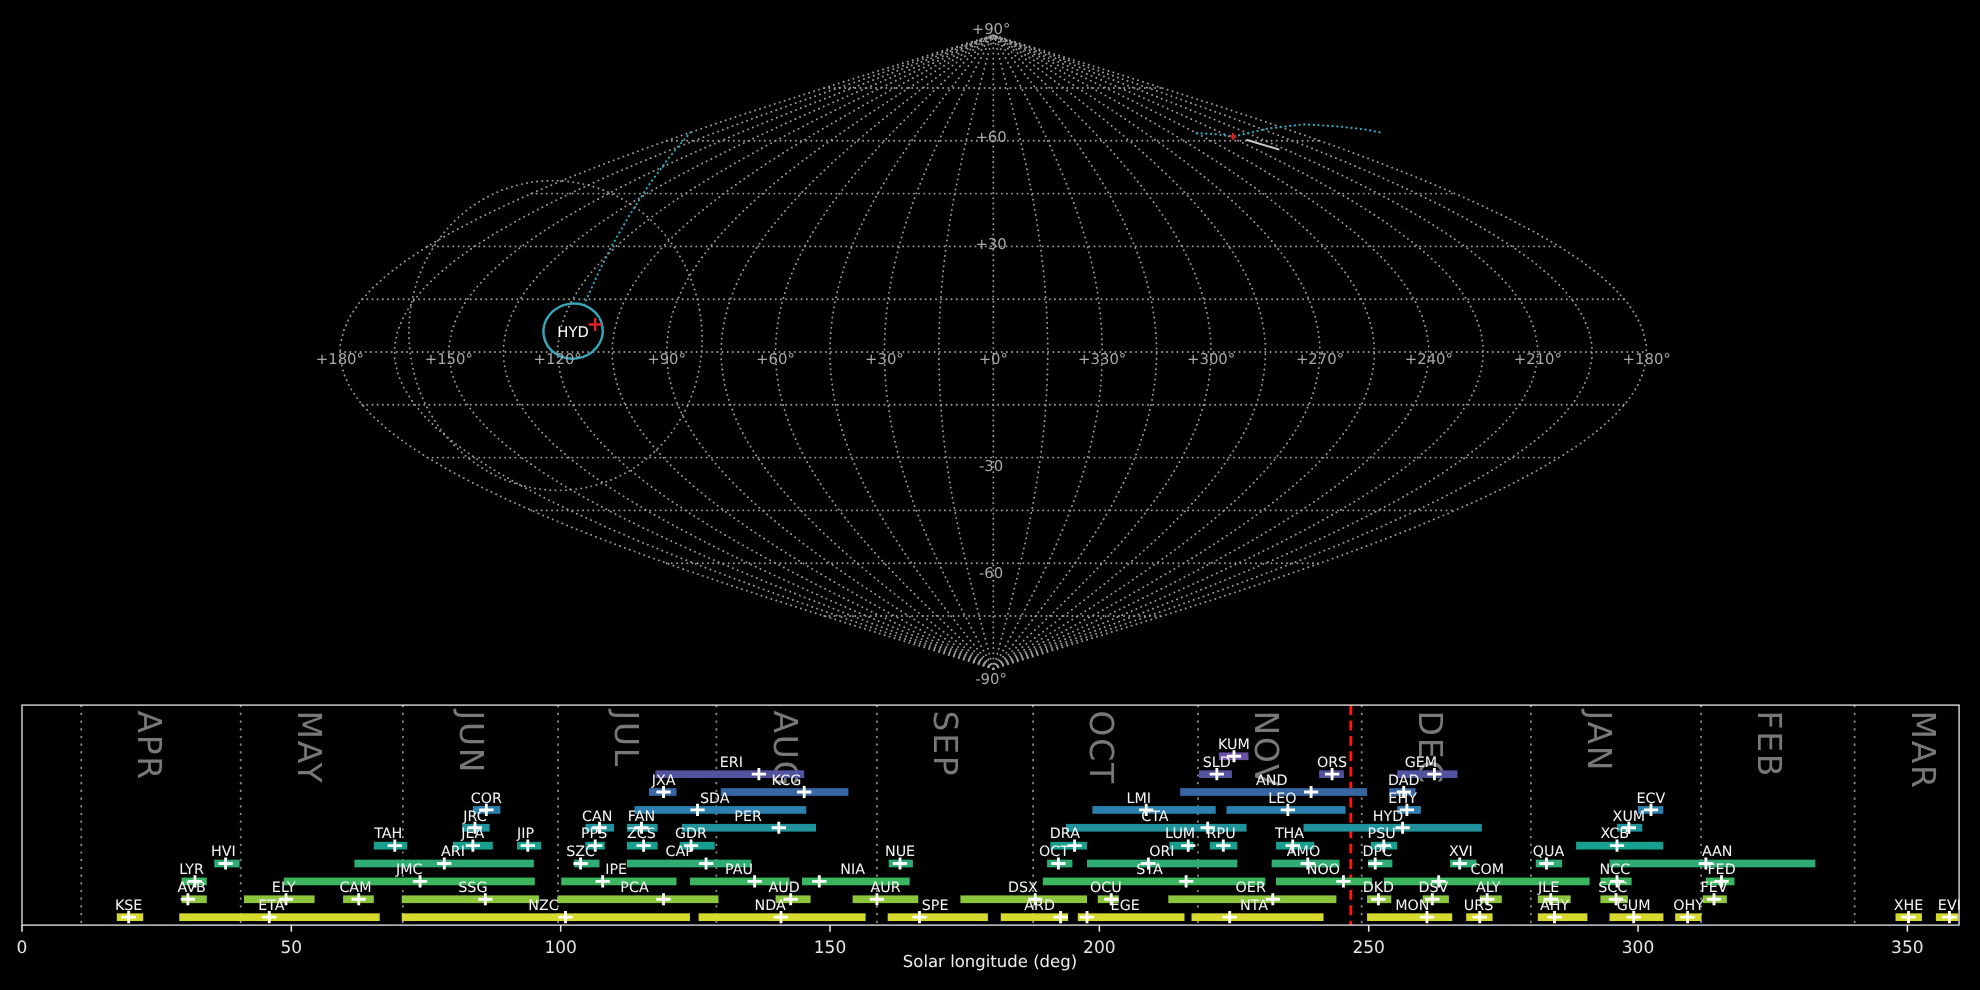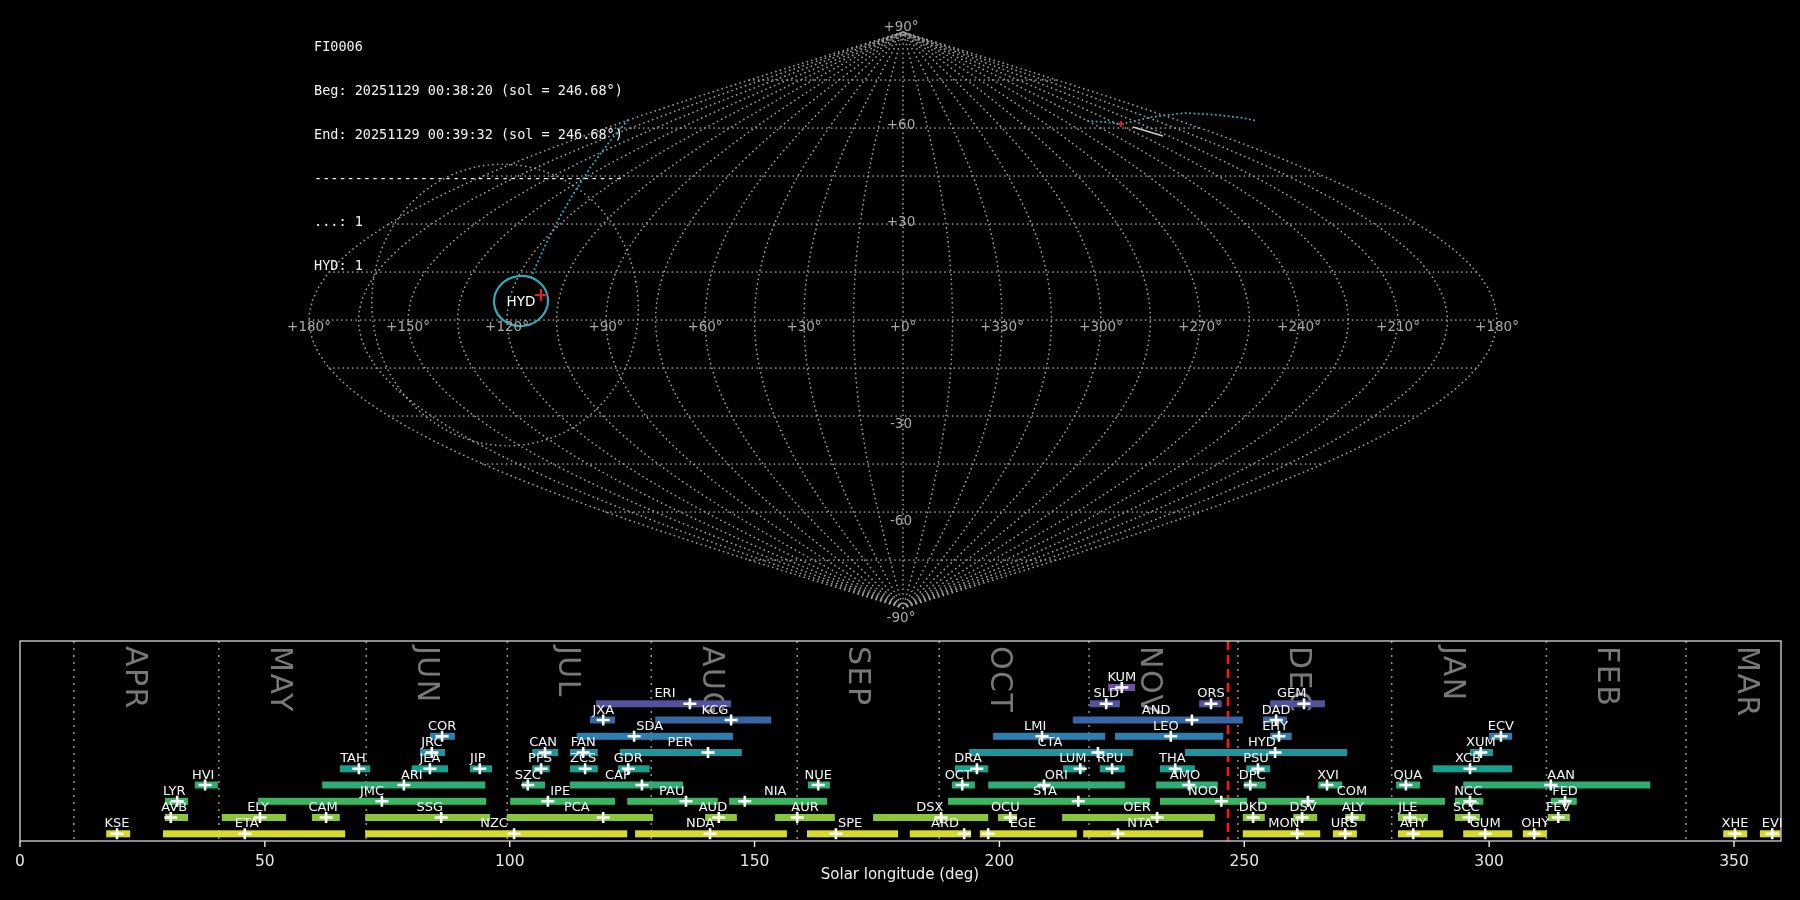--- a/index.html
+++ b/index.html
@@ -392,21 +392,13 @@
         <line x1="1244.2769744160178" y1="841" x2="1244.2769744160178" y2="847" stroke="#e8e8e8" stroke-width="1.4"></line>
         <text x="1244.2769744160178" y="866" class="ticklab" text-anchor="middle">250</text>
         <line x1="1489.1323692992214" y1="841" x2="1489.1323692992214" y2="847" stroke="#e8e8e8" stroke-width="1.4"></line>
         <text x="1489.1323692992214" y="866" class="ticklab" text-anchor="middle">300</text>
         <line x1="1733.9877641824248" y1="841" x2="1733.9877641824248" y2="847" stroke="#e8e8e8" stroke-width="1.4"></line>
         <text x="1733.9877641824248" y="866" class="ticklab" text-anchor="middle">350</text>
       </g>
     <text class="axtitle" x="900" y="879" text-anchor="middle">Solar longitude (deg)</text>
   </svg>
 
-  <div id="info-panel">
-    <div>FI0006</div>
-    <div>Beg: 20251129 00:38:20 (sol = 246.68°)</div>
-    <div>End: 20251129 00:39:32 (sol = 246.68°)</div>
-    <div>--------------------------------------</div>
-    <div>...: 1</div>
-    <div>HYD: 1</div>
-  </div>
 </div>
 
 </body></html>

